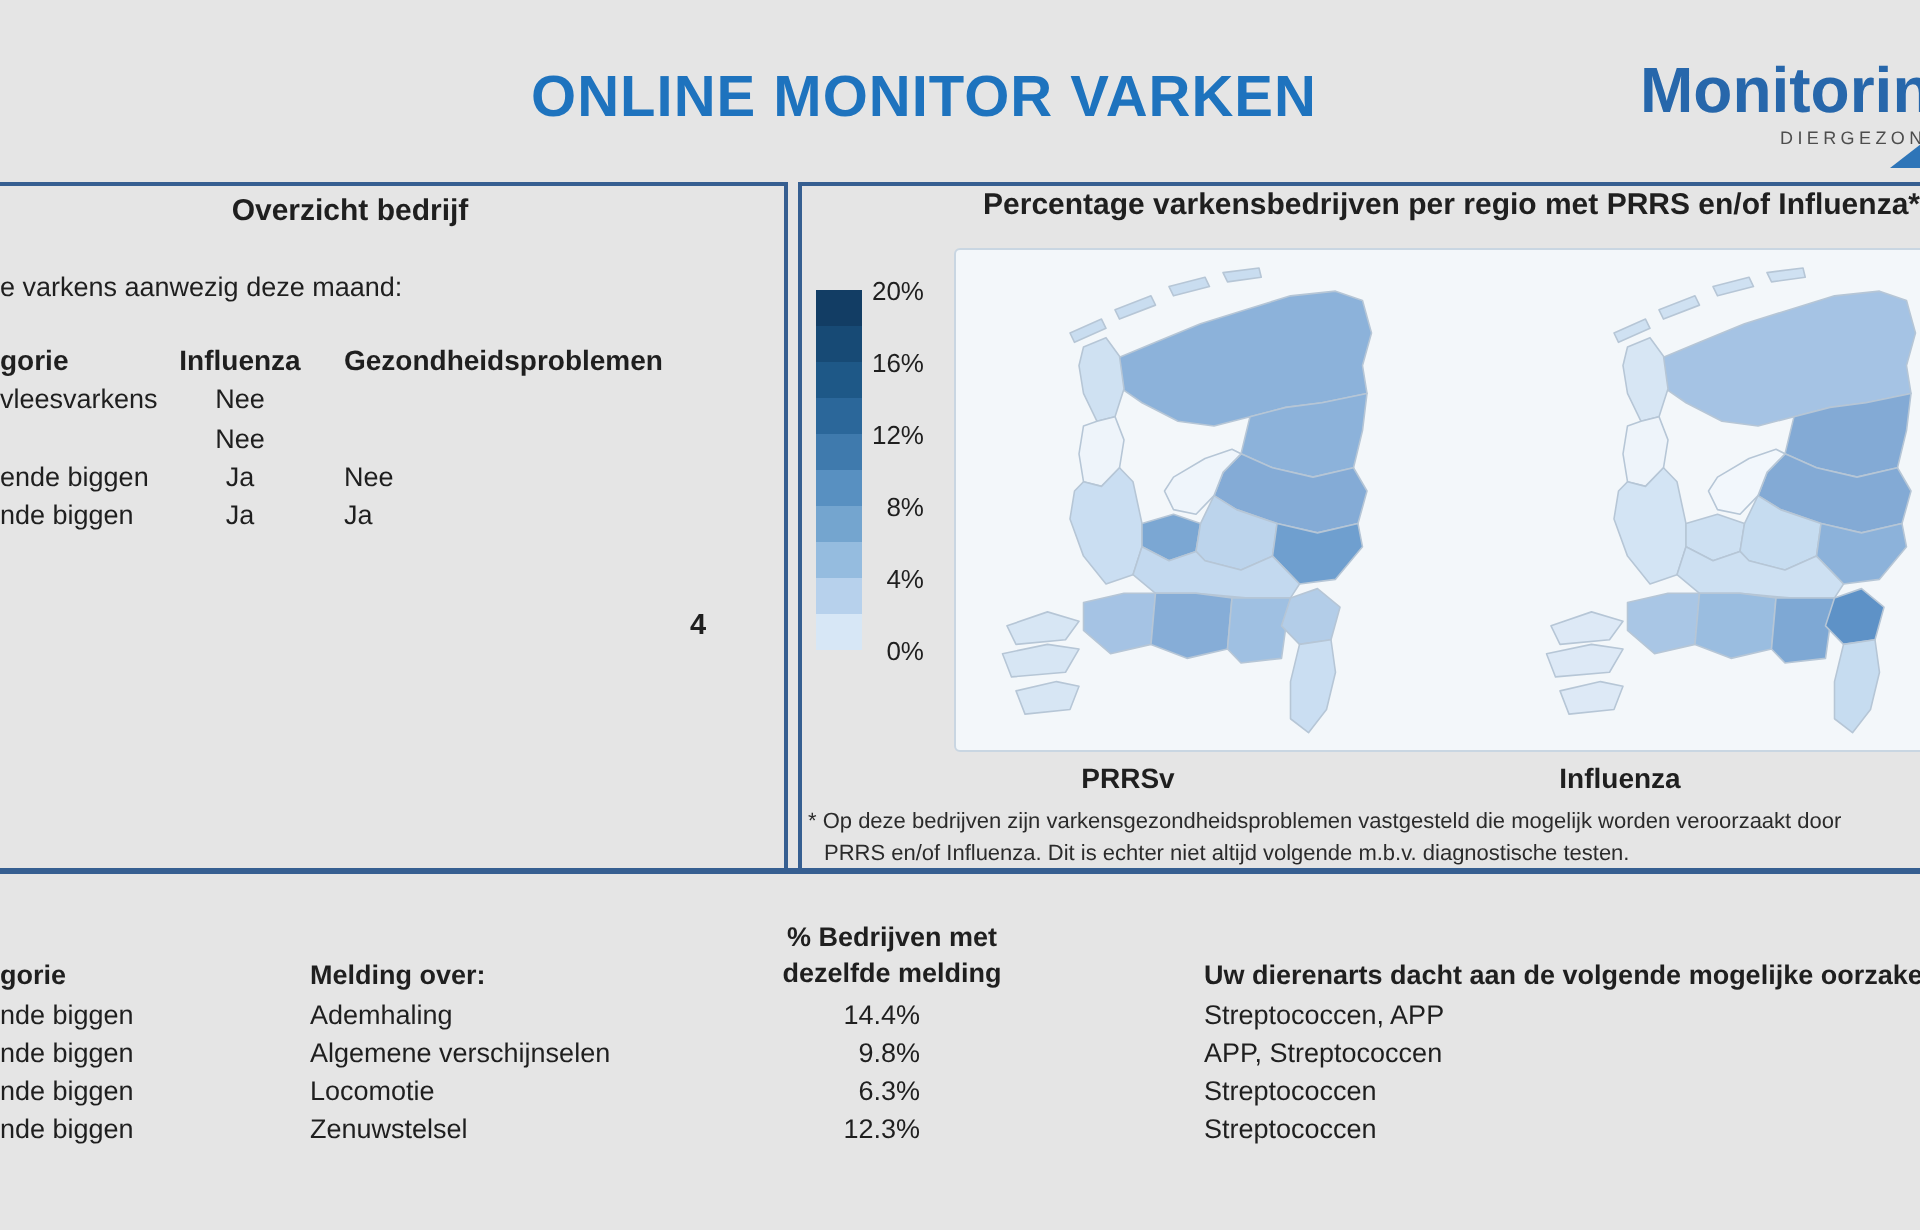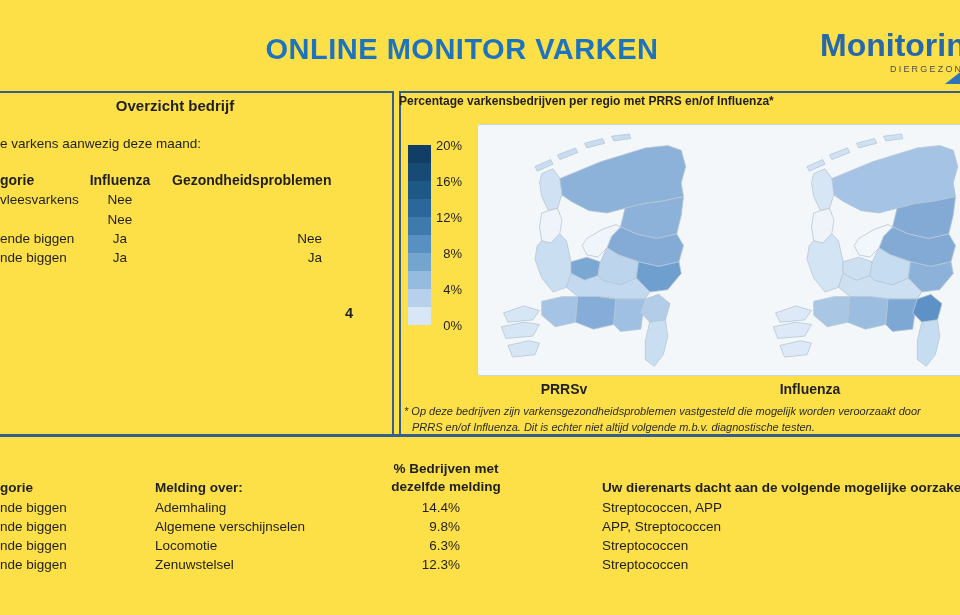--- a/index.html
+++ b/index.html
@@ -1,57 +1,57 @@
 <!DOCTYPE html>
 <html style="--title-blue: #1e73be; --logo-blue: #2767ab; --border-navy: #365f91; --map-box-bg: #f3f7fa; --map-box-border: #c9d6e2;"><head>
 <meta charset="utf-8">
 <style>
   :root{
     --title-blue:#1e73be; --logo-blue:#2767ab; --border-navy:#365f91;
     --text:#1f1f1f; --map-box-bg:#f3f7fa; --map-box-border:#c9d6e2;
   }
   html,body{margin:0;padding:0;background:#fff;}
-  #page{position:relative;width:960px;height:615px;background:#fde047;overflow:hidden;
+  #page{position:relative;width:960px;height:615px;background:#e5e5e5;overflow:hidden;
         font-family:"Liberation Sans",sans-serif;color:var(--text);}
   .abs{position:absolute;white-space:nowrap;}
   
   .main-title{top:33px;left:462px;transform:translateX(-50%);font-size:29px;font-weight:bold;
               color:var(--title-blue);letter-spacing:.5px;}
   .logo-name{left:820px;top:29px;font-size:32px;font-weight:bold;color:var(--logo-blue);line-height:1;}
   .logo-sub{left:843px;top:64px;font-size:9px;letter-spacing:2.2px;color:#4d4d4d;margin-left:47px;}
   .logo-swoosh{left:945px;top:70px;}
   
   .panel{position:absolute;top:91px;height:346px;border:2px solid var(--border-navy);
          box-sizing:border-box;background:transparent;}
   .panel-left{left:-40px;width:434px;}
   .panel-right{left:399px;width:620px;}
   .bottom-rule{position:absolute;left:0;top:434px;width:960px;height:3px;background:var(--border-navy);}
   
   .ov-title{top:97px;left:-40px;width:430px;text-align:center;font-weight:bold;font-size:15px;}
   .ov-intro{top:136px;left:0;font-size:13.5px;}
   .ov-c-cat{left:0;font-size:13.5px;}
   .ov-c-aan{left:60px;width:120px;text-align:center;font-size:13.5px;}
-  .ov-c-gez{left:172px;width:150px;text-align:right;font-size:13.5px;}
+  .ov-c-gez{left:172px;width:150px;text-align:left;font-size:13.5px;}
   .ov-head span{font-weight:bold;font-size:14px;}
   .ov-sum-label{top:307px;left:0;font-size:13.5px;}
   .ov-sum-value{top:305px;left:338px;width:22px;text-align:center;font-weight:bold;font-size:14.5px;}
   
-  .map-title{top:94px;left:399px;width:561px;text-align:left;font-weight:bold;font-size:12px;}
+  .map-title{top:94px;left:399px;width:561px;text-align:right;font-weight:bold;font-size:15px;}
   .legend-bar{position:absolute;left:408px;top:145px;width:23px;height:180px;
               display:flex;flex-direction:column;}
   .legend-bar .seg{flex:1;}
   .legend-tick{left:430px;width:32px;text-align:right;font-size:13px;}
   .maps-box{position:absolute;left:477px;top:124px;width:520px;height:250px;
             background:var(--map-box-bg);border:1px solid var(--map-box-border);border-radius:3px;}
   .nl-map{position:absolute;top:127px;width:225px;height:244px;}
   .nl-map svg{width:100%;height:100%;display:block;}
   .nl-map-0{left:490px;} .nl-map-1{left:762px;}
   .map-label{top:381px;transform:translateX(-50%);font-weight:bold;font-size:14px;}
   .map-label-0{left:564px;} .map-label-1{left:810px;}
-  .footnote{font-size:11px;color:#2b2b2b;font-style:italic;}
+  .footnote{font-size:11px;color:#2b2b2b;}
   .fn1{top:405px;left:404px;} .fn2{top:421px;left:412px;}
   
   .bt-title{top:445px;left:0;font-weight:bold;font-size:15px;}
   .bt-bold{font-weight:bold;font-size:13.5px;}
   .bt-pct-head{left:380px;width:132px;text-align:center;font-weight:bold;font-size:13.5px;}
   .r-cat{left:0;font-size:13.5px;}
   .r-meld{left:155px;font-size:13.5px;}
   .r-pct{left:380px;width:80px;text-align:right;font-size:13.5px;}
   .r-oorz{left:602px;font-size:13.5px;}
 </style>

